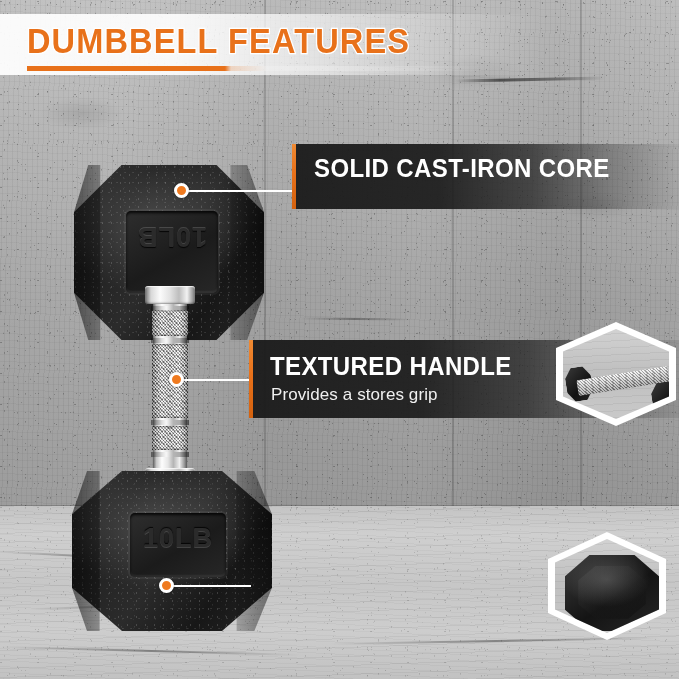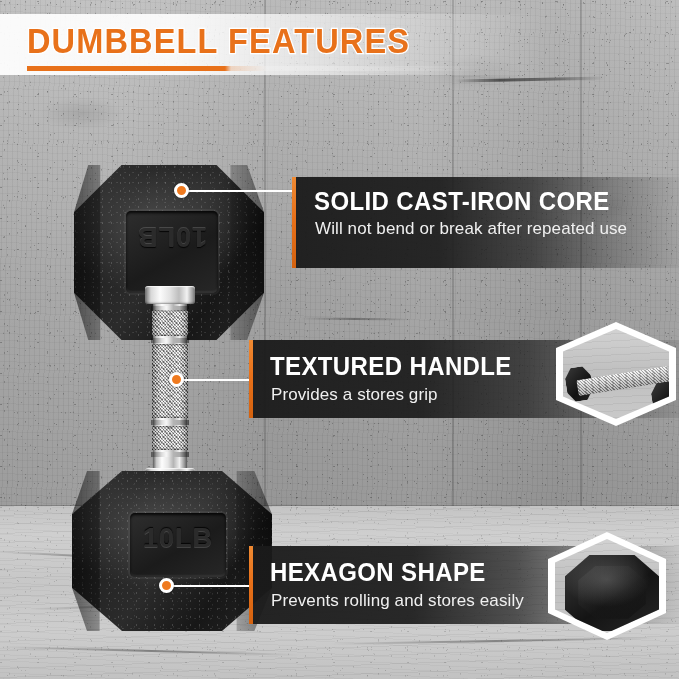--- a/index.html
+++ b/index.html
@@ -204,21 +204,21 @@
   }
   .callout .ttl {
     position:absolute; color:#fff; font-weight:bold; white-space:nowrap;
     letter-spacing:.4px; transform:scaleX(.96); transform-origin:left center;
   }
   .callout .sub {
     position:absolute; color:#f0f0f0; white-space:nowrap; font-weight:400;
     letter-spacing:.1px;
   }
 
-  .co1 { left:292px; top:177px; width:387px; height:91px; }
+  .co1 { left:292px; top:144px; width:387px; height:65px; }
   .co1 .ttl { left:22px; top:10px; font-size:25px; }
   .co1 .sub { left:23px; top:42px; font-size:17px; }
 
   .co2 { left:249px; top:340px; width:430px; height:78px;padding-left:17px; }
   .co2 .ttl { left:21px; top:12px; font-size:25px; }
   .co2 .sub { left:22px; top:45px; font-size:17px; }
 
   .co3 { left:249px; top:546px; width:430px; height:78px; }
   .co3 .ttl { left:21px; top:12px; font-size:25px; }
   .co3 .sub { left:22px; top:45px; font-size:17px; }
@@ -343,21 +343,20 @@
       <div class="lb">10LB</div>
     </div>
   </div>
 
   <div class="leader l1"></div>
   <div class="dot d1"></div>
   <div class="callout co1">
     <div class="panel"></div>
     <div class="accent"></div>
     <div class="ttl">SOLID CAST-IRON CORE</div>
-    <div class="sub">Will not bend or break after repeated use</div>
   </div>
 
   <div class="leader l2"></div>
   <div class="dot d2"></div>
   <div class="callout co2">
     <div class="panel"></div>
     <div class="accent"></div>
     <div class="ttl">TEXTURED HANDLE</div>
     <div class="sub">Provides a stores grip</div>
   </div>
@@ -365,26 +364,20 @@
     <div class="hexframe"></div>
     <div class="hexphoto">
       <div class="endL"></div>
       <div class="bar"></div>
       <div class="endR"></div>
     </div>
   </div>
 
   <div class="leader l3"></div>
   <div class="dot d3"></div>
-  <div class="callout co3">
-    <div class="panel"></div>
-    <div class="accent"></div>
-    <div class="ttl">HEXAGON SHAPE</div>
-    <div class="sub">Prevents rolling and stores easily</div>
-  </div>
   <div class="inset ins3">
     <div class="hexframe"></div>
     <div class="hexphoto">
       <div class="hexend"></div>
     </div>
   </div>
 
 </div>
 
 </body></html>

